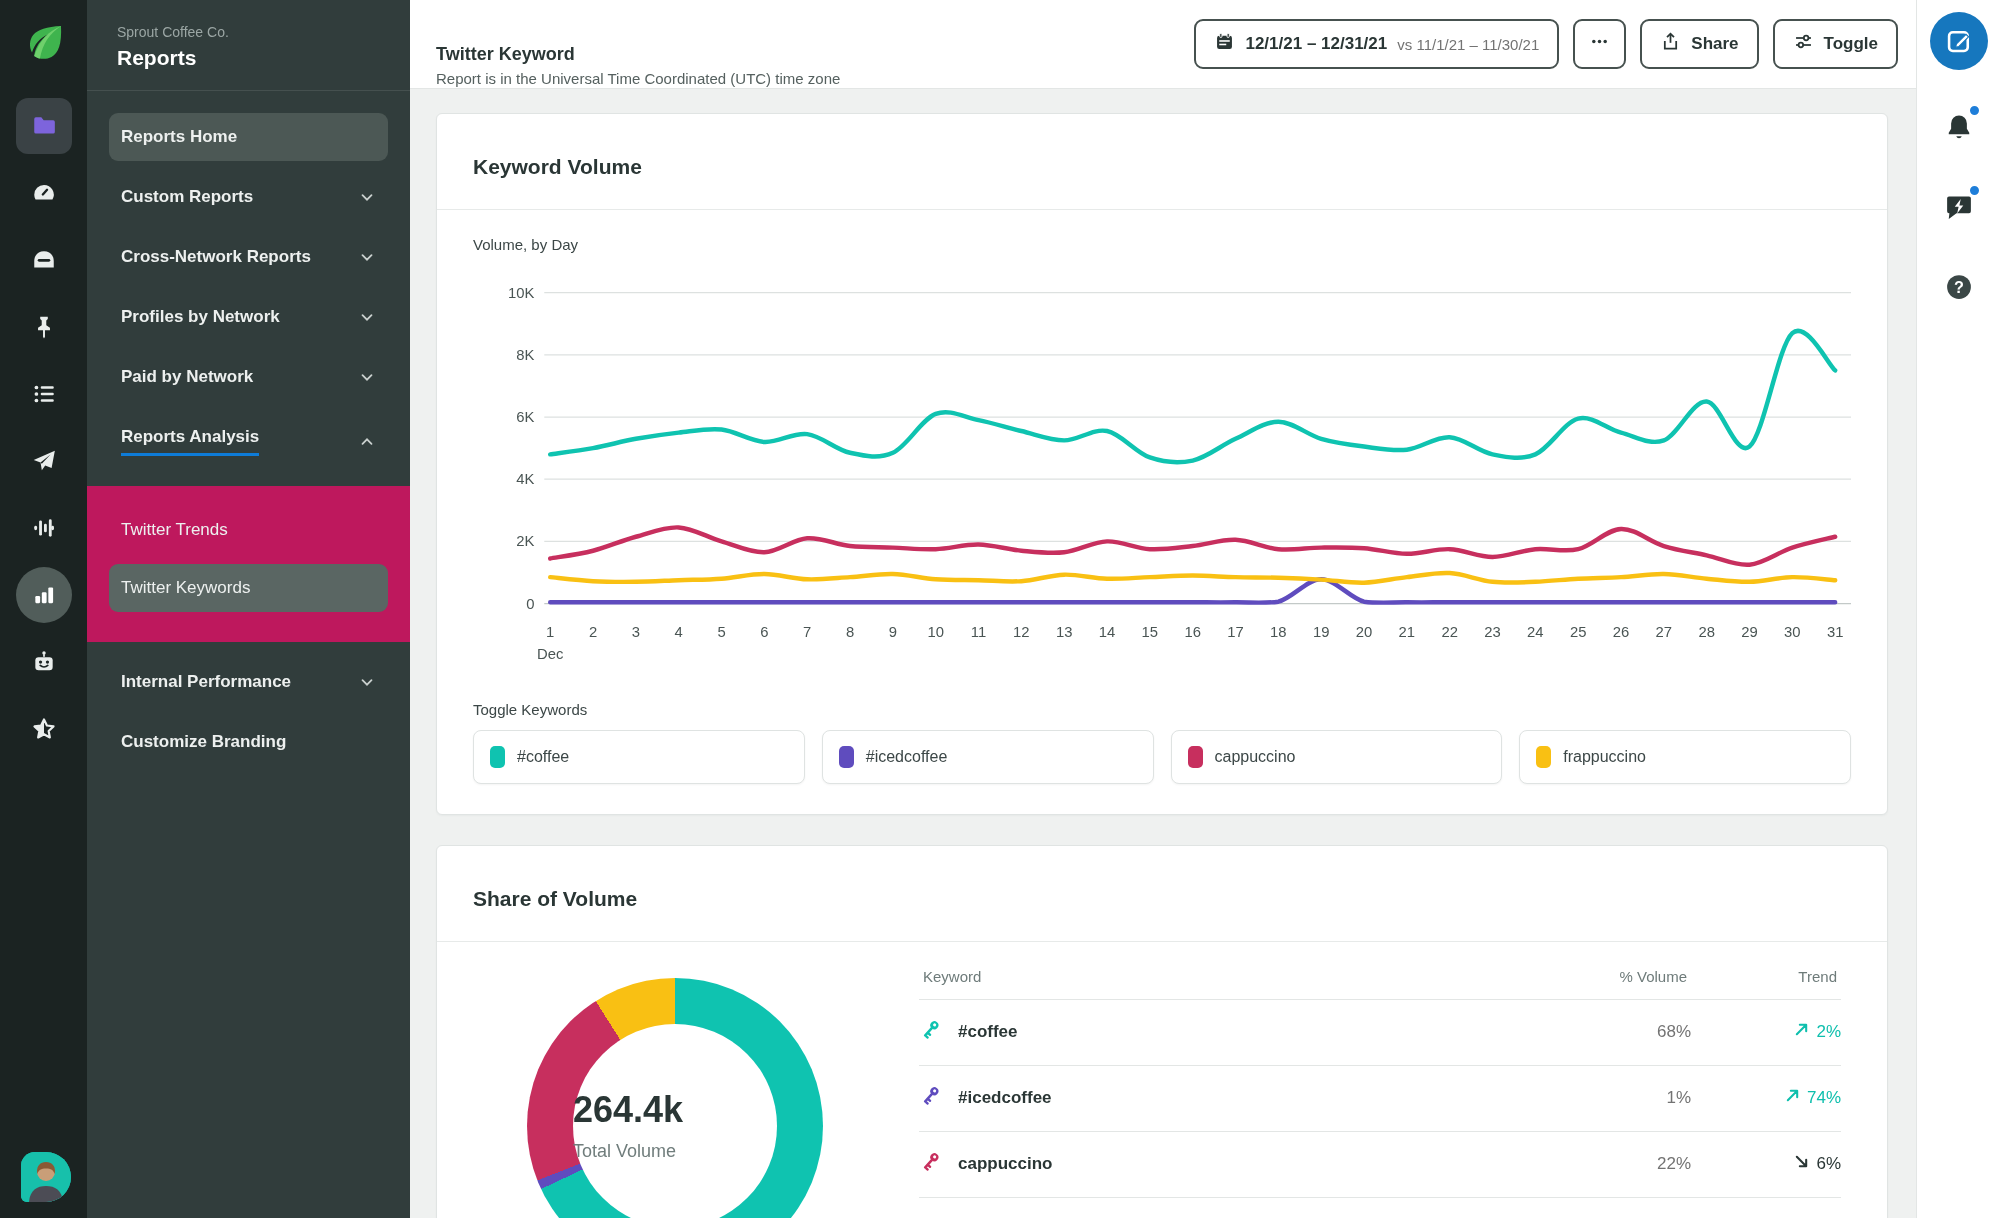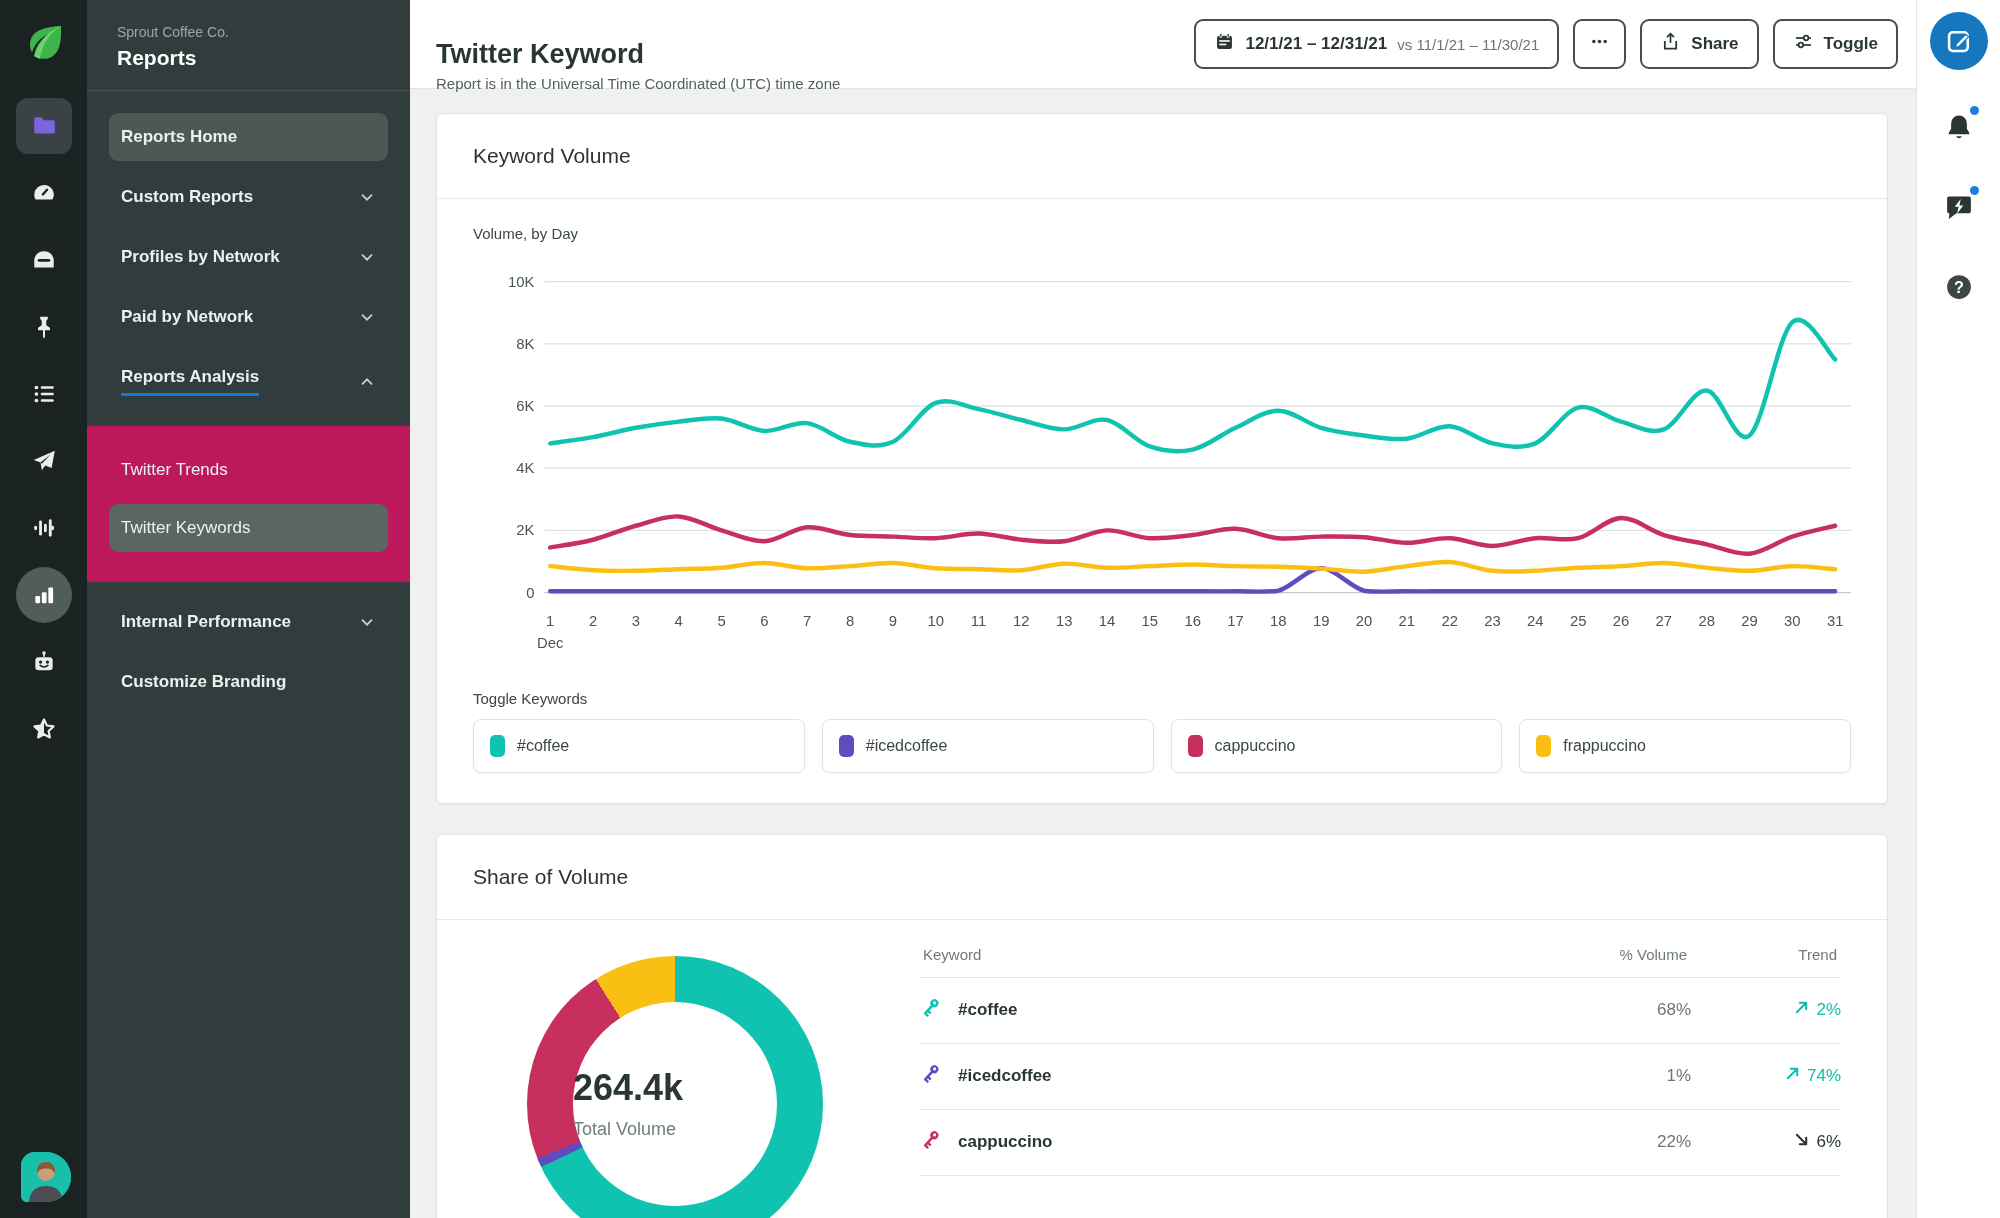--- a/index.html
+++ b/index.html
@@ -34,33 +34,33 @@
   .nav-sub { background:#be185d; padding:20px 22px; margin-top:4px; }
   .nav-sub .nav-item { font-weight:400; margin-bottom:10px; }
   .nav-sub .nav-item.selected { background:#5A6663; }
   .nav-foot { padding:16px 22px; }
 
   
   .main { flex:1; display:flex; flex-direction:column; background:#EFF1F0; min-width:0; }
   .topbar { height:89px; background:#fff; border-bottom:1px solid #E3E6E5;
             display:flex; align-items:center; justify-content:space-between;
             padding:0 18px 0 26px; flex:none; }
-  .page-title { font-size:27px; font-weight:bold; color:#2A3635; margin-bottom:5px;margin-top:43px; }
+  .page-title { font-size:18px; font-weight:bold; color:#2A3635; margin-bottom:5px;margin-top:43px; }
   .page-sub { font-size:15px; color:#55605F; }
   .topbar-right { display:flex; align-items:center; gap:14px; }
   .btn { display:flex; align-items:center; gap:10px; background:#fff; border:2px solid #46514F;
          border-radius:9px; height:50px; padding:0 18px; font-size:17px; font-weight:bold;
          color:#2A3635; cursor:pointer; font-family:inherit; }
   .btn .cmp { font-weight:normal; font-size:15px; color:#737373; }
   .btn svg { width:21px; height:21px; }
 
   .content { flex:1; overflow:hidden; padding:24px 28px 0 26px; }
   .card { background:#fff; border:1px solid #E0E4E3; border-radius:6px; box-shadow:0 1px 2px rgba(30,40,40,.04); }
-  .card-head { padding:30px 36px; font-size:21px; font-weight:normal; color:#2A3635;
-               border-bottom:1px solid #E7EAE9; }
+  .card-head { padding:30px 36px; font-size:21px; font-weight:bold; color:#2A3635;
+               border-bottom:1px solid #E7EAE9;margin-top:11px; }
 
   
   .chart-body { padding:26px 36px 30px 36px; }
   .chart-sub { font-size:15px; color:#3C4747; margin-bottom:12px; }
   .toggle-label { font-size:15px; color:#3C4747; margin:26px 0 12px 0; }
   .chips { display:flex; gap:17px; }
   .chip { flex:1; display:flex; align-items:center; gap:12px; border:1px solid #DFE3E2;
           border-radius:8px; height:54px; padding:0 16px; cursor:pointer; background:#fff;
           box-shadow:0 1px 2px rgba(30,40,40,.05); }
   .chip .swatch { width:15px; height:22px; border-radius:5px; flex:none; }
@@ -196,20 +196,26 @@
     <div class="nav-head">
       <div class="nav-account">Sprout Coffee Co.</div>
       <div class="nav-title">Reports</div>
     </div>
     <div class="nav-list" id="navList">
         <div class="nav-item selected">
           <span>Reports Home</span>
         </div>
         <div class="nav-item">
           <span>Custom Reports</span>
+          <span class="chev"><svg viewBox="0 0 24 24" fill="none" stroke="#C9D0CE" stroke-width="2.4" stroke-linecap="round">
+              <path d="M6 9.5l6 6 6-6"></path>
+            </svg></span>
+        </div>
+        <div class="nav-item">
+          <span>Cross-Network Reports</span>
           <span class="chev"><svg viewBox="0 0 24 24" fill="none" stroke="#C9D0CE" stroke-width="2.4" stroke-linecap="round">
               <path d="M6 9.5l6 6 6-6"></path>
             </svg></span>
         </div>
         <div class="nav-item">
           <span>Profiles by Network</span>
           <span class="chev"><svg viewBox="0 0 24 24" fill="none" stroke="#C9D0CE" stroke-width="2.4" stroke-linecap="round">
               <path d="M6 9.5l6 6 6-6"></path>
             </svg></span>
         </div>

